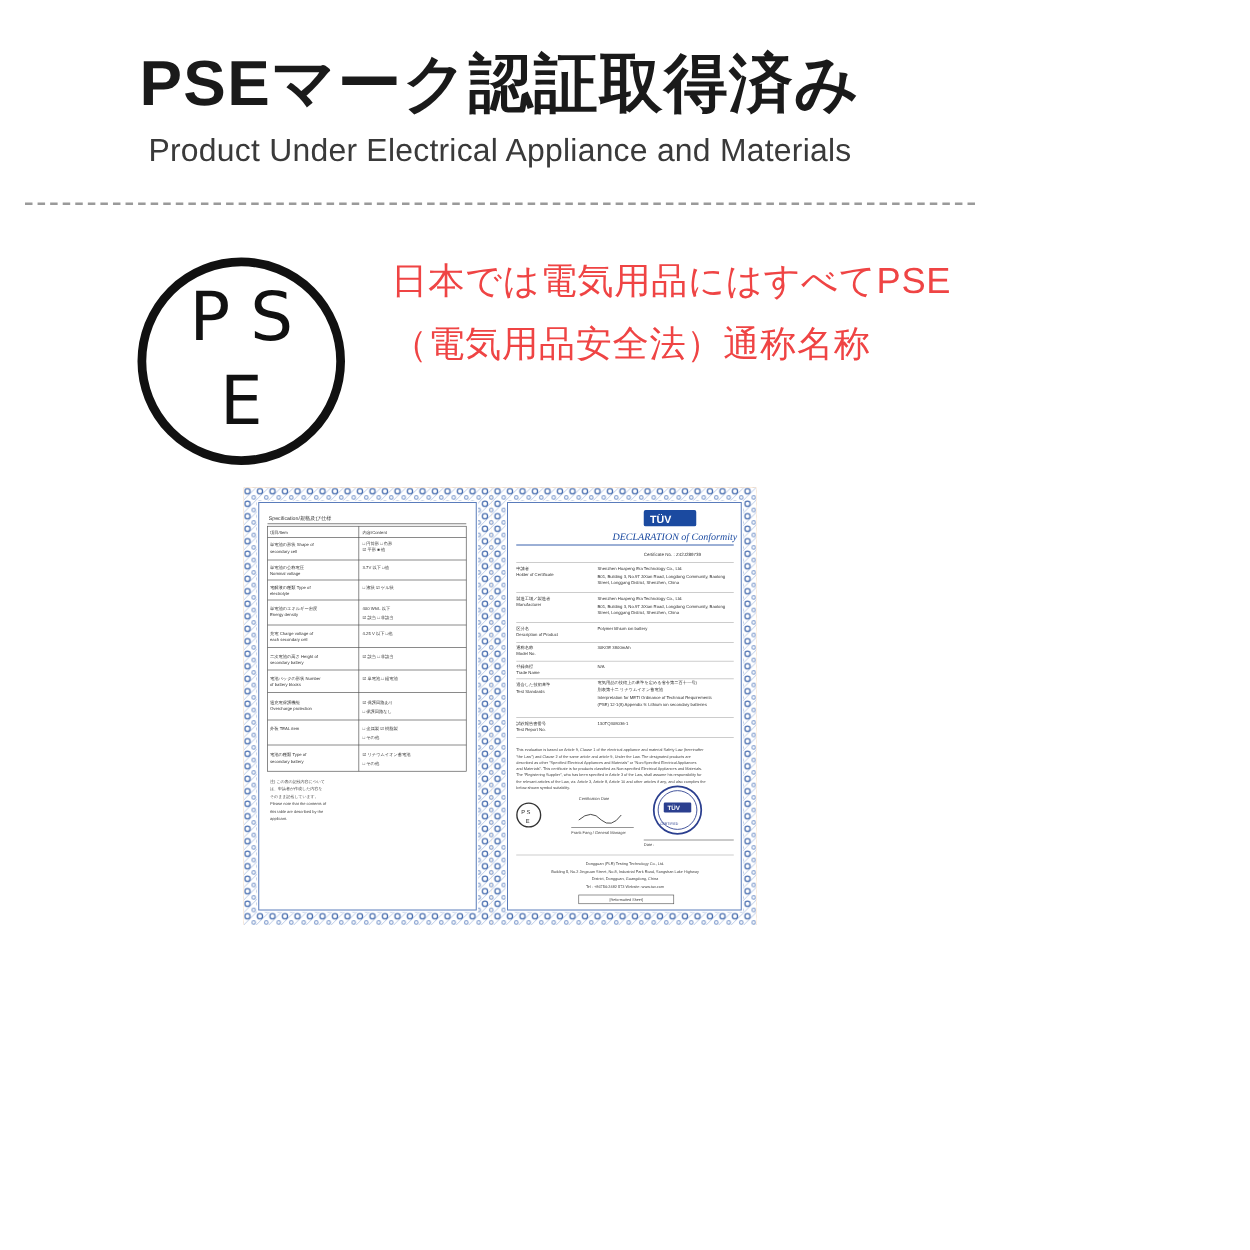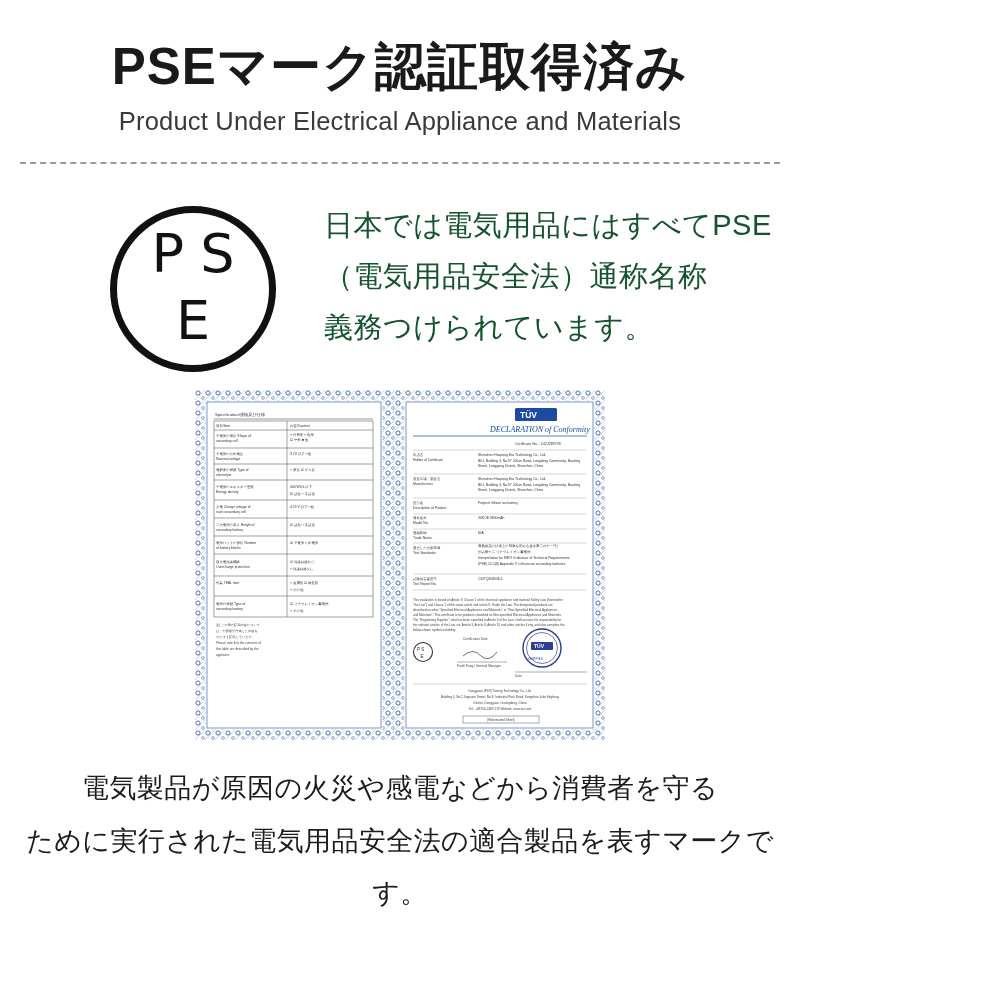--- a/index.html
+++ b/index.html
@@ -79,38 +79,38 @@
   .pse-letter {
     font-family: "DejaVu Sans", sans-serif;
     font-weight: 400;
     color: #111111;
   }
   .pse-p { font-size: 54px; }
   .pse-s { font-size: 54px; }
   .pse-e { font-size: 54px; margin-top: 8px; }
 
   .lead-text {
-    margin-left: 48px;
+    margin-left: 37px;
     font-size: 29px;
     line-height: 1.75;
-    color: #14532d;
+    color: #ef4444;
     letter-spacing: 0.5px;
   }
   .lead-text div { white-space: nowrap; }
 
   
   .cert-wrap {
     margin: 18px auto 0 auto;
     width: 410px;
   }
   .cert {
     position: relative;
     width: 410px;
     height: 350px;
-    background: #7dd3fc;
+    background: #fdba74;
   }
   .cert svg { display: block; }
 
   
   .footer {
     margin-top: 22px;
     text-align: center;
     color: #1c1c1c;
   }
   .footer div {
@@ -138,21 +138,20 @@
           <span class="pse-letter pse-p">P</span>
           <span class="pse-letter pse-s">S</span>
         </div>
         <span class="pse-letter pse-e">E</span>
       </div>
     </div>
 
     <div class="lead-text">
       <div>日本では電気用品にはすべてPSE</div>
       <div>（電気用品安全法）通称名称</div>
-      <div>義務つけられています。</div>
     </div>
   </div>
 
   <div class="cert-wrap">
     <div class="cert">
       <svg width="410" height="350" viewBox="0 0 410 350" xmlns="http://www.w3.org/2000/svg">
         <defs>
           <pattern id="orn" width="10" height="10" patternUnits="userSpaceOnUse">
             <rect width="10" height="10" fill="#ffffff"></rect>
             <circle cx="3" cy="3" r="2.1" fill="none" stroke="#4a6fb0" stroke-width="1"></circle>
@@ -330,18 +329,14 @@
             <text x="305" y="314">District, Dongguan, Guangdong, China</text>
             <text x="305" y="320">Tel : +86756-2482 573                    Website: www.tuv.com</text>
           </g>
           <rect x="268" y="326" width="76" height="7" fill="none" stroke="#555" stroke-width="0.5"></rect>
           <text x="306" y="331" font-family="Liberation Sans, sans-serif" font-size="3" fill="#444" text-anchor="middle">[Reformatted Sheet]</text>
         </g>
       </svg>
     </div>
   </div>
 
-  <div class="footer">
-    <div>電気製品が原因の火災や感電などから消費者を守る</div>
-    <div>ために実行された電気用品安全法の適合製品を表すマークです。</div>
-  </div>
 
 </div>
 
 </body></html>

